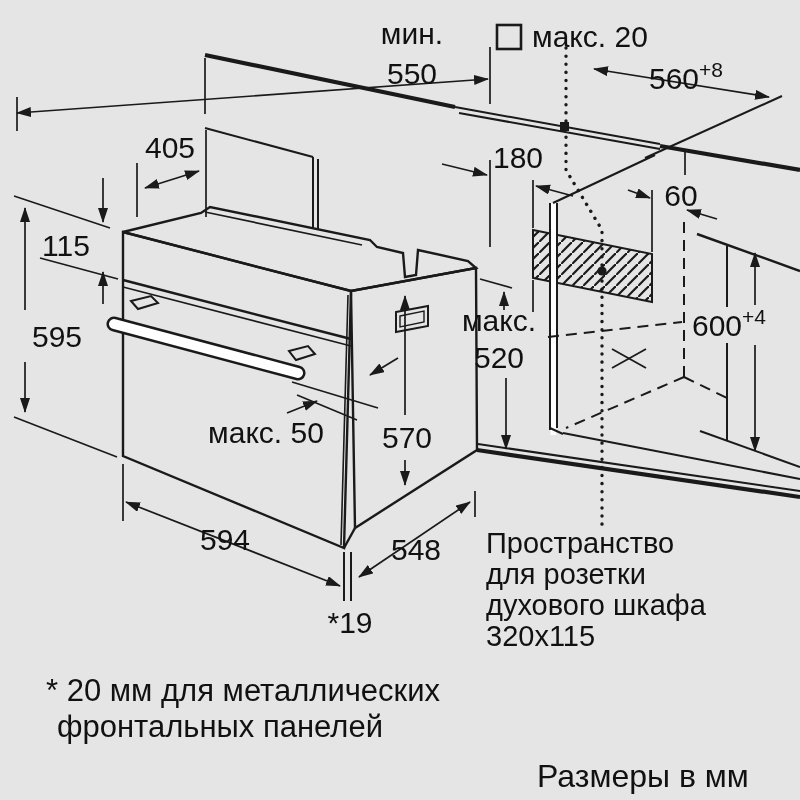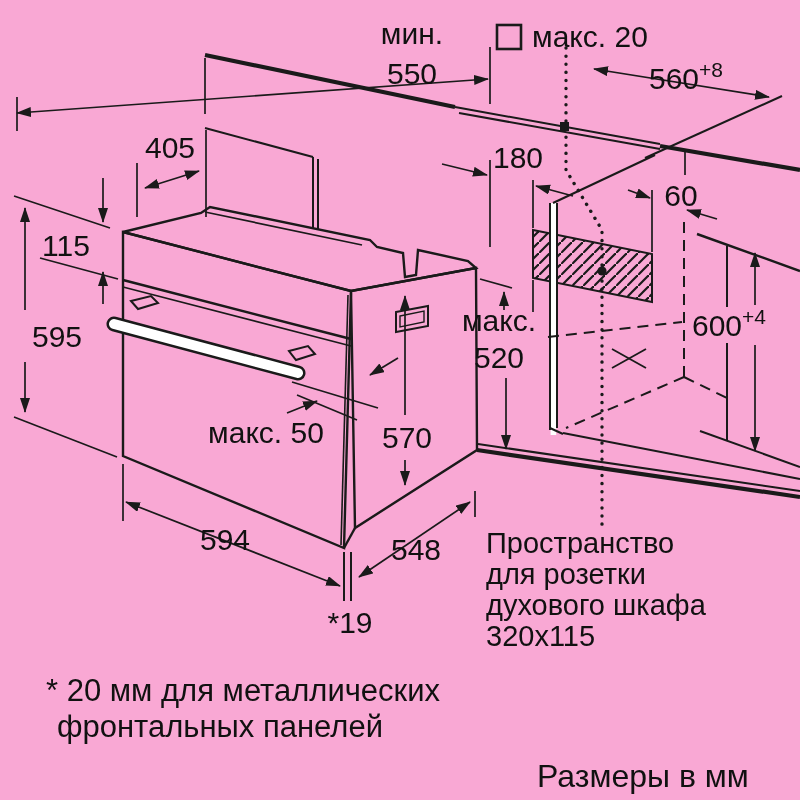--- a/index.html
+++ b/index.html
@@ -1,16 +1,16 @@
 <!DOCTYPE html>
 <html><head>
 <meta charset="utf-8">
 <style>
   html,body{margin:0;padding:0;background:#ffffff;}
-  .stage{width:800px;height:800px;position:relative;background:#f9a8d4;overflow:hidden;}
+  .stage{width:800px;height:800px;position:relative;background:#e5e5e5;overflow:hidden;}
   svg{display:block;}
   text{font-family:"Liberation Sans","DejaVu Sans",sans-serif;fill:#111;}
   .ln{stroke:#1a1a1a;fill:none;}
   .thick{stroke-width:4.2;}
   .med{stroke-width:2.4;}
   .thin{stroke-width:2;}
   .dim{stroke-width:1.7;}
   .dashed{stroke-dasharray:11 7;stroke-width:2;}
   .dotted{stroke-width:3.4;stroke-dasharray:0.1 8;stroke-linecap:round;}
   .t30{font-size:30px;}

